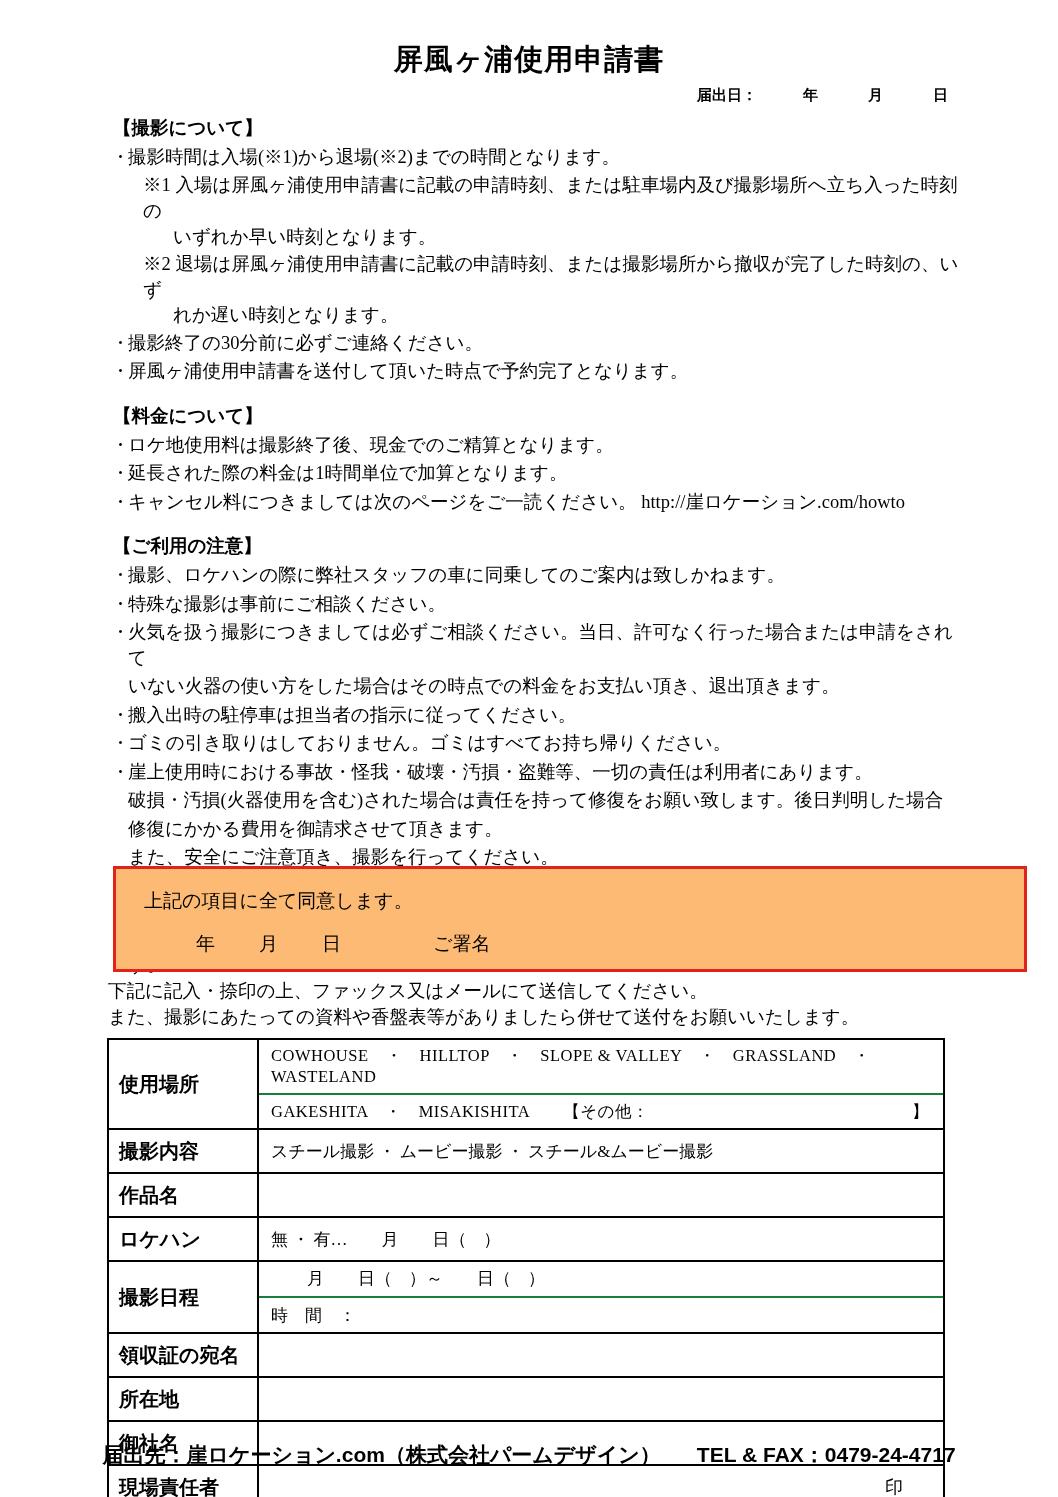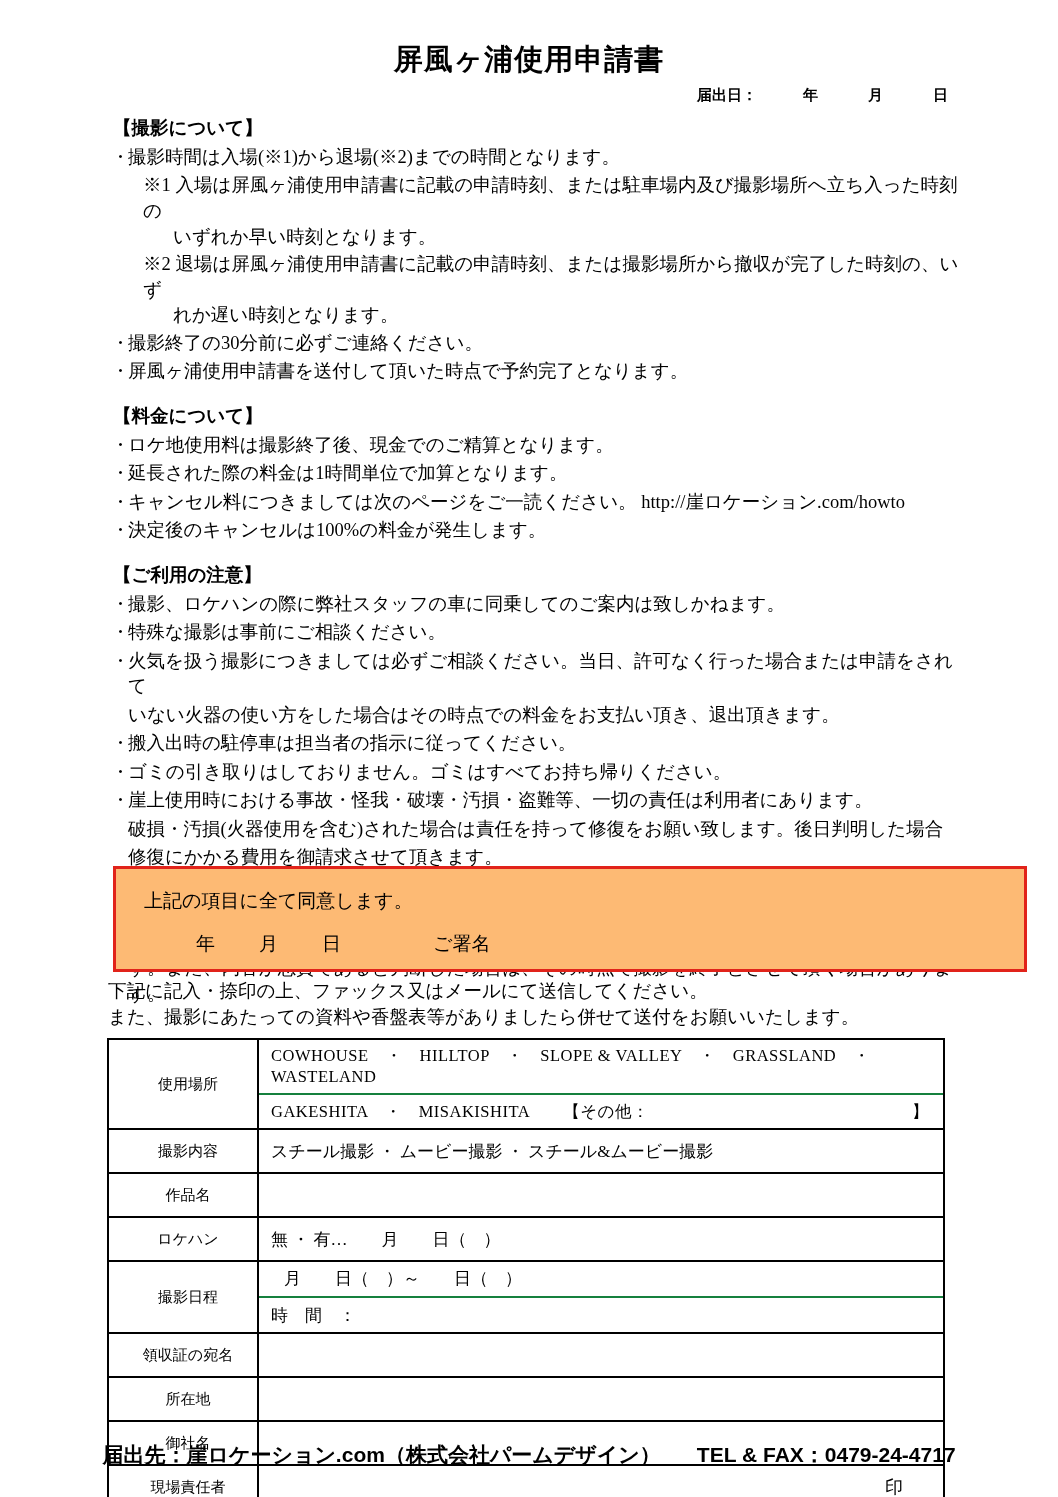--- a/index.html
+++ b/index.html
@@ -152,25 +152,24 @@
   }
   .form-table td {
     border: 2.5px solid #000000;
     padding: 0;
     vertical-align: middle;
     font-size: 17px;
   }
   .form-table td.lbl {
     width: 138px;
     padding: 4px 0 4px 10px;
-    font-size: 15px;
-    font-weight: normal;
+    font-size: 20px;
+    font-weight: bold;
     height: 32px;
     vertical-align: middle;
-    text-align: center;
   }
   .form-table td.val {
     padding: 5px 2px 5px 12px;
     height: 32px;
   }
   .subcell-top {
     padding: 5px 0 6px 12px;
     border-bottom: 2px solid #15803d;
   }
   .subcell-bot {
@@ -226,21 +225,20 @@
 
     <div class="spacer"></div>
 
     <div class="sec-head">【料金について】</div>
     <div class="bullet red">ロケ地使用料は撮影終了後、現金でのご精算となります。</div>
     <div class="bullet">延長された際の料金は1時間単位で加算となります。</div>
     <div class="bullet">
       <span>キャンセル料につきましては次のページをご一読ください。</span>
       <span class="url-text">http://崖ロケーション.com/howto</span>
     </div>
-    <div class="bullet">決定後のキャンセルは100%の料金が発生します。</div>
 
     <div class="spacer"></div>
 
     <div class="sec-head">【ご利用の注意】</div>
     <div class="bullet">撮影、ロケハンの際に弊社スタッフの車に同乗してのご案内は致しかねます。</div>
     <div class="bullet">特殊な撮影は事前にご相談ください。</div>
     <div class="bullet">
       <span>火気を扱う撮影につきましては必ずご相談ください。当日、許可なく行った場合または申請をされて</span>
     </div>
     <div class="cont">いない火器の使い方をした場合はその時点での料金をお支払い頂き、退出頂きます。</div>
@@ -292,21 +290,21 @@
       </tr>
 
       <tr>
         <td class="lbl">ロケハン</td>
         <td class="val">無 ・ 有…　　月　　日（　）</td>
       </tr>
 
       <tr>
         <td class="lbl" rowspan="2">撮影日程</td>
         <td class="val" style="padding:0;">
-          <div class="subcell-top" style="padding-left:25px;">月　　日（　）～　　日（　）</div>
+          <div class="subcell-top" style="padding-left:48px;">月　　日（　）～　　日（　）</div>
           <div class="subcell-bot">時　間　：</div>
         </td>
       </tr>
       <tr></tr>
 
       <tr>
         <td class="lbl">領収証の宛名</td>
         <td class="val"></td>
       </tr>
 

